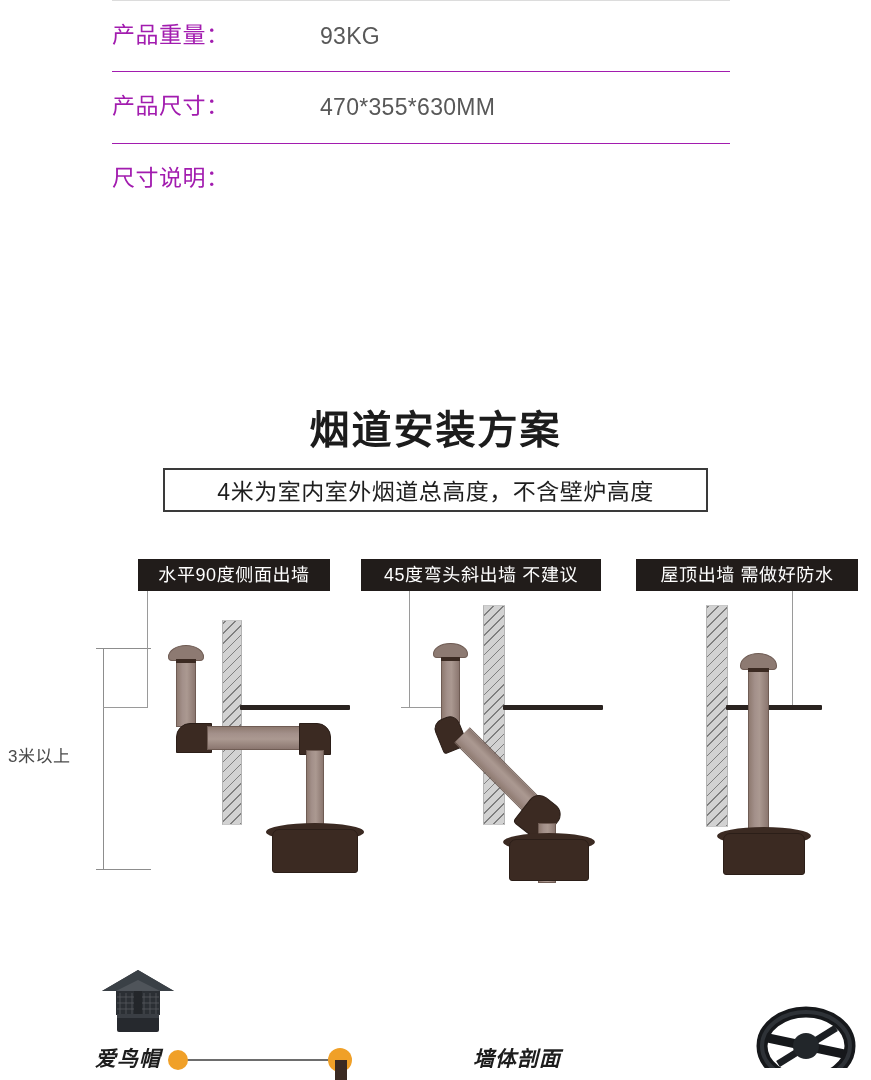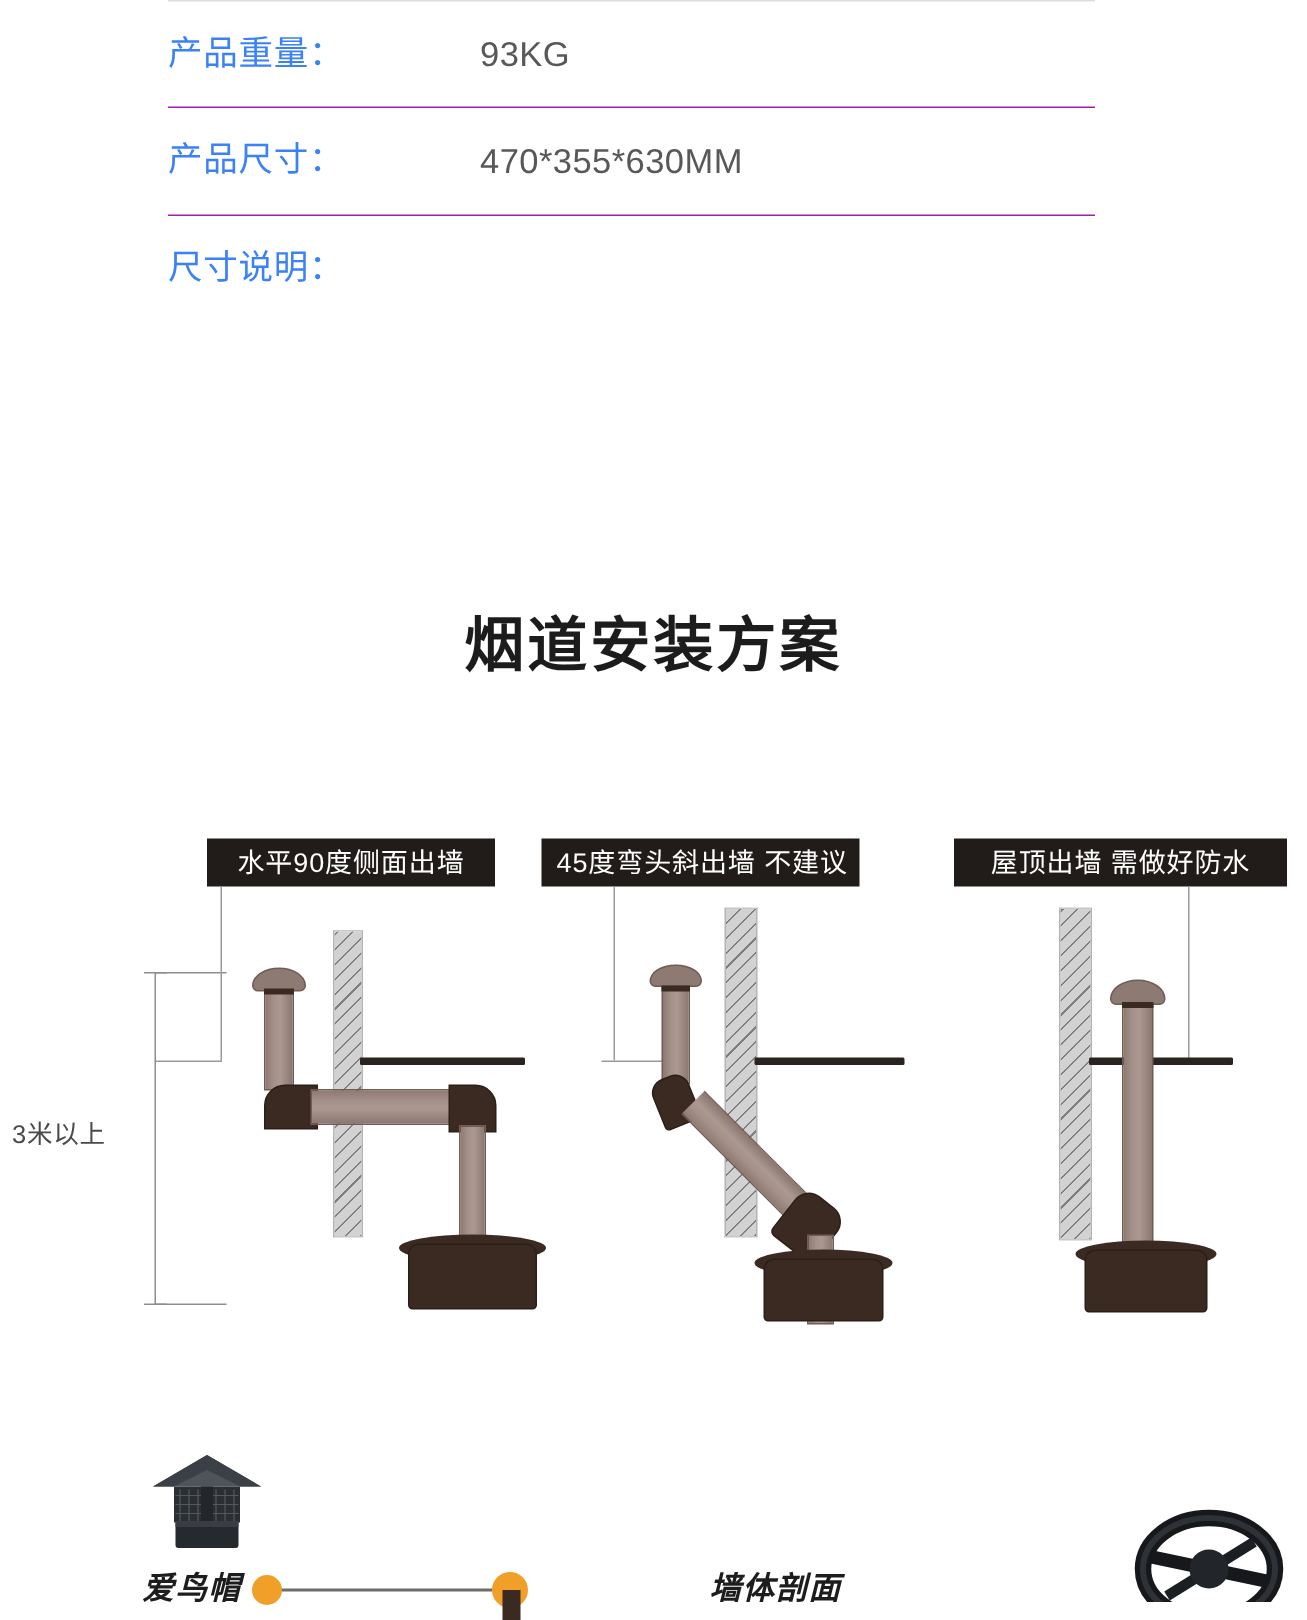--- a/index.html
+++ b/index.html
@@ -19,21 +19,21 @@
     display: flex;
     align-items: flex-start;
     border-top: 1px solid #a21caf;
     padding: 17px 0 16px 0;
   }
   .spec-row.first { border-top: 1px solid #dcdcdc; }
   .spec-label {
     width: 208px;
     flex: 0 0 208px;
     font-size: 23px;
-    color: #3b82f6;
+    color: #a21caf;
     line-height: 1.55;
     letter-spacing: 0.5px;
   }
   .spec-value {
     flex: 1;
     font-size: 23px;
     color: #585858;
     line-height: 1.62;
     letter-spacing: 0.3px;
   }
@@ -214,20 +214,23 @@
     </div>
 
     <div class="spec-row">
       <div class="spec-label">尺寸说明：</div>
     </div>
 
   </div>
 
   <div class="section-title">烟道安装方案</div>
 
+  <div class="subtitle-box">
+    <span>4米为室内室外烟道总高度，不含壁炉高度</span>
+  </div>
 
   <div class="diagrams">
 
     <div class="dim-line" style="left:103px; top:103px; width:1px; height:222px;"></div>
     <div class="dim-line" style="left:96px; top:103px; width:15px; height:1px;"></div>
     <div class="dim-line" style="left:96px; top:324px; width:15px; height:1px;"></div>
     <div class="dim-line" style="left:103px; top:103px; width:48px; height:1px;"></div>
     <div class="dim-line" style="left:103px; top:324px; width:48px; height:1px;"></div>
     <div class="dim-label" style="left:8px; top:197px;">3米以上</div>
 
@@ -245,21 +248,21 @@
     <div class="elbow round-tl" style="left:176px; top:178px; width:36px; height:30px;"></div>
 
     <div class="pipe-h" style="left:207px; top:181px; width:97px; height:24px;"></div>
 
     <div class="elbow round-tr" style="left:299px; top:178px; width:32px; height:32px;"></div>
 
     <div class="pipe" style="left:306px; top:205px; width:18px; height:80px;"></div>
     <div class="base-lip" style="left:266px; top:278px; width:98px; height:18px;"></div>
     <div class="base" style="left:272px; top:284px; width:86px; height:44px;"></div>
 
-    <div class="lbl" style="left:361px; top:14px; width:212px;">45度弯头斜出墙  不建议</div>
+    <div class="lbl" style="left:361px; top:14px; width:240px;">45度弯头斜出墙  不建议</div>
     <div class="leader v" style="left:409px; top:46px; height:116px;"></div>
     <div class="leader h" style="left:401px; top:162px; width:48px;"></div>
 
     <div class="wall" style="left:483px; top:60px; width:22px; height:220px;"></div>
     <div class="roofline" style="left:503px; top:160px; width:100px;"></div>
 
     <div class="pipe" style="left:441px; top:108px; width:19px; height:70px;"></div>
     <div class="cap" style="left:433px; top:98px; width:35px; height:15px;"></div>
     <div class="cap-neck" style="left:441px; top:112px; width:19px; height:4px;"></div>
 

